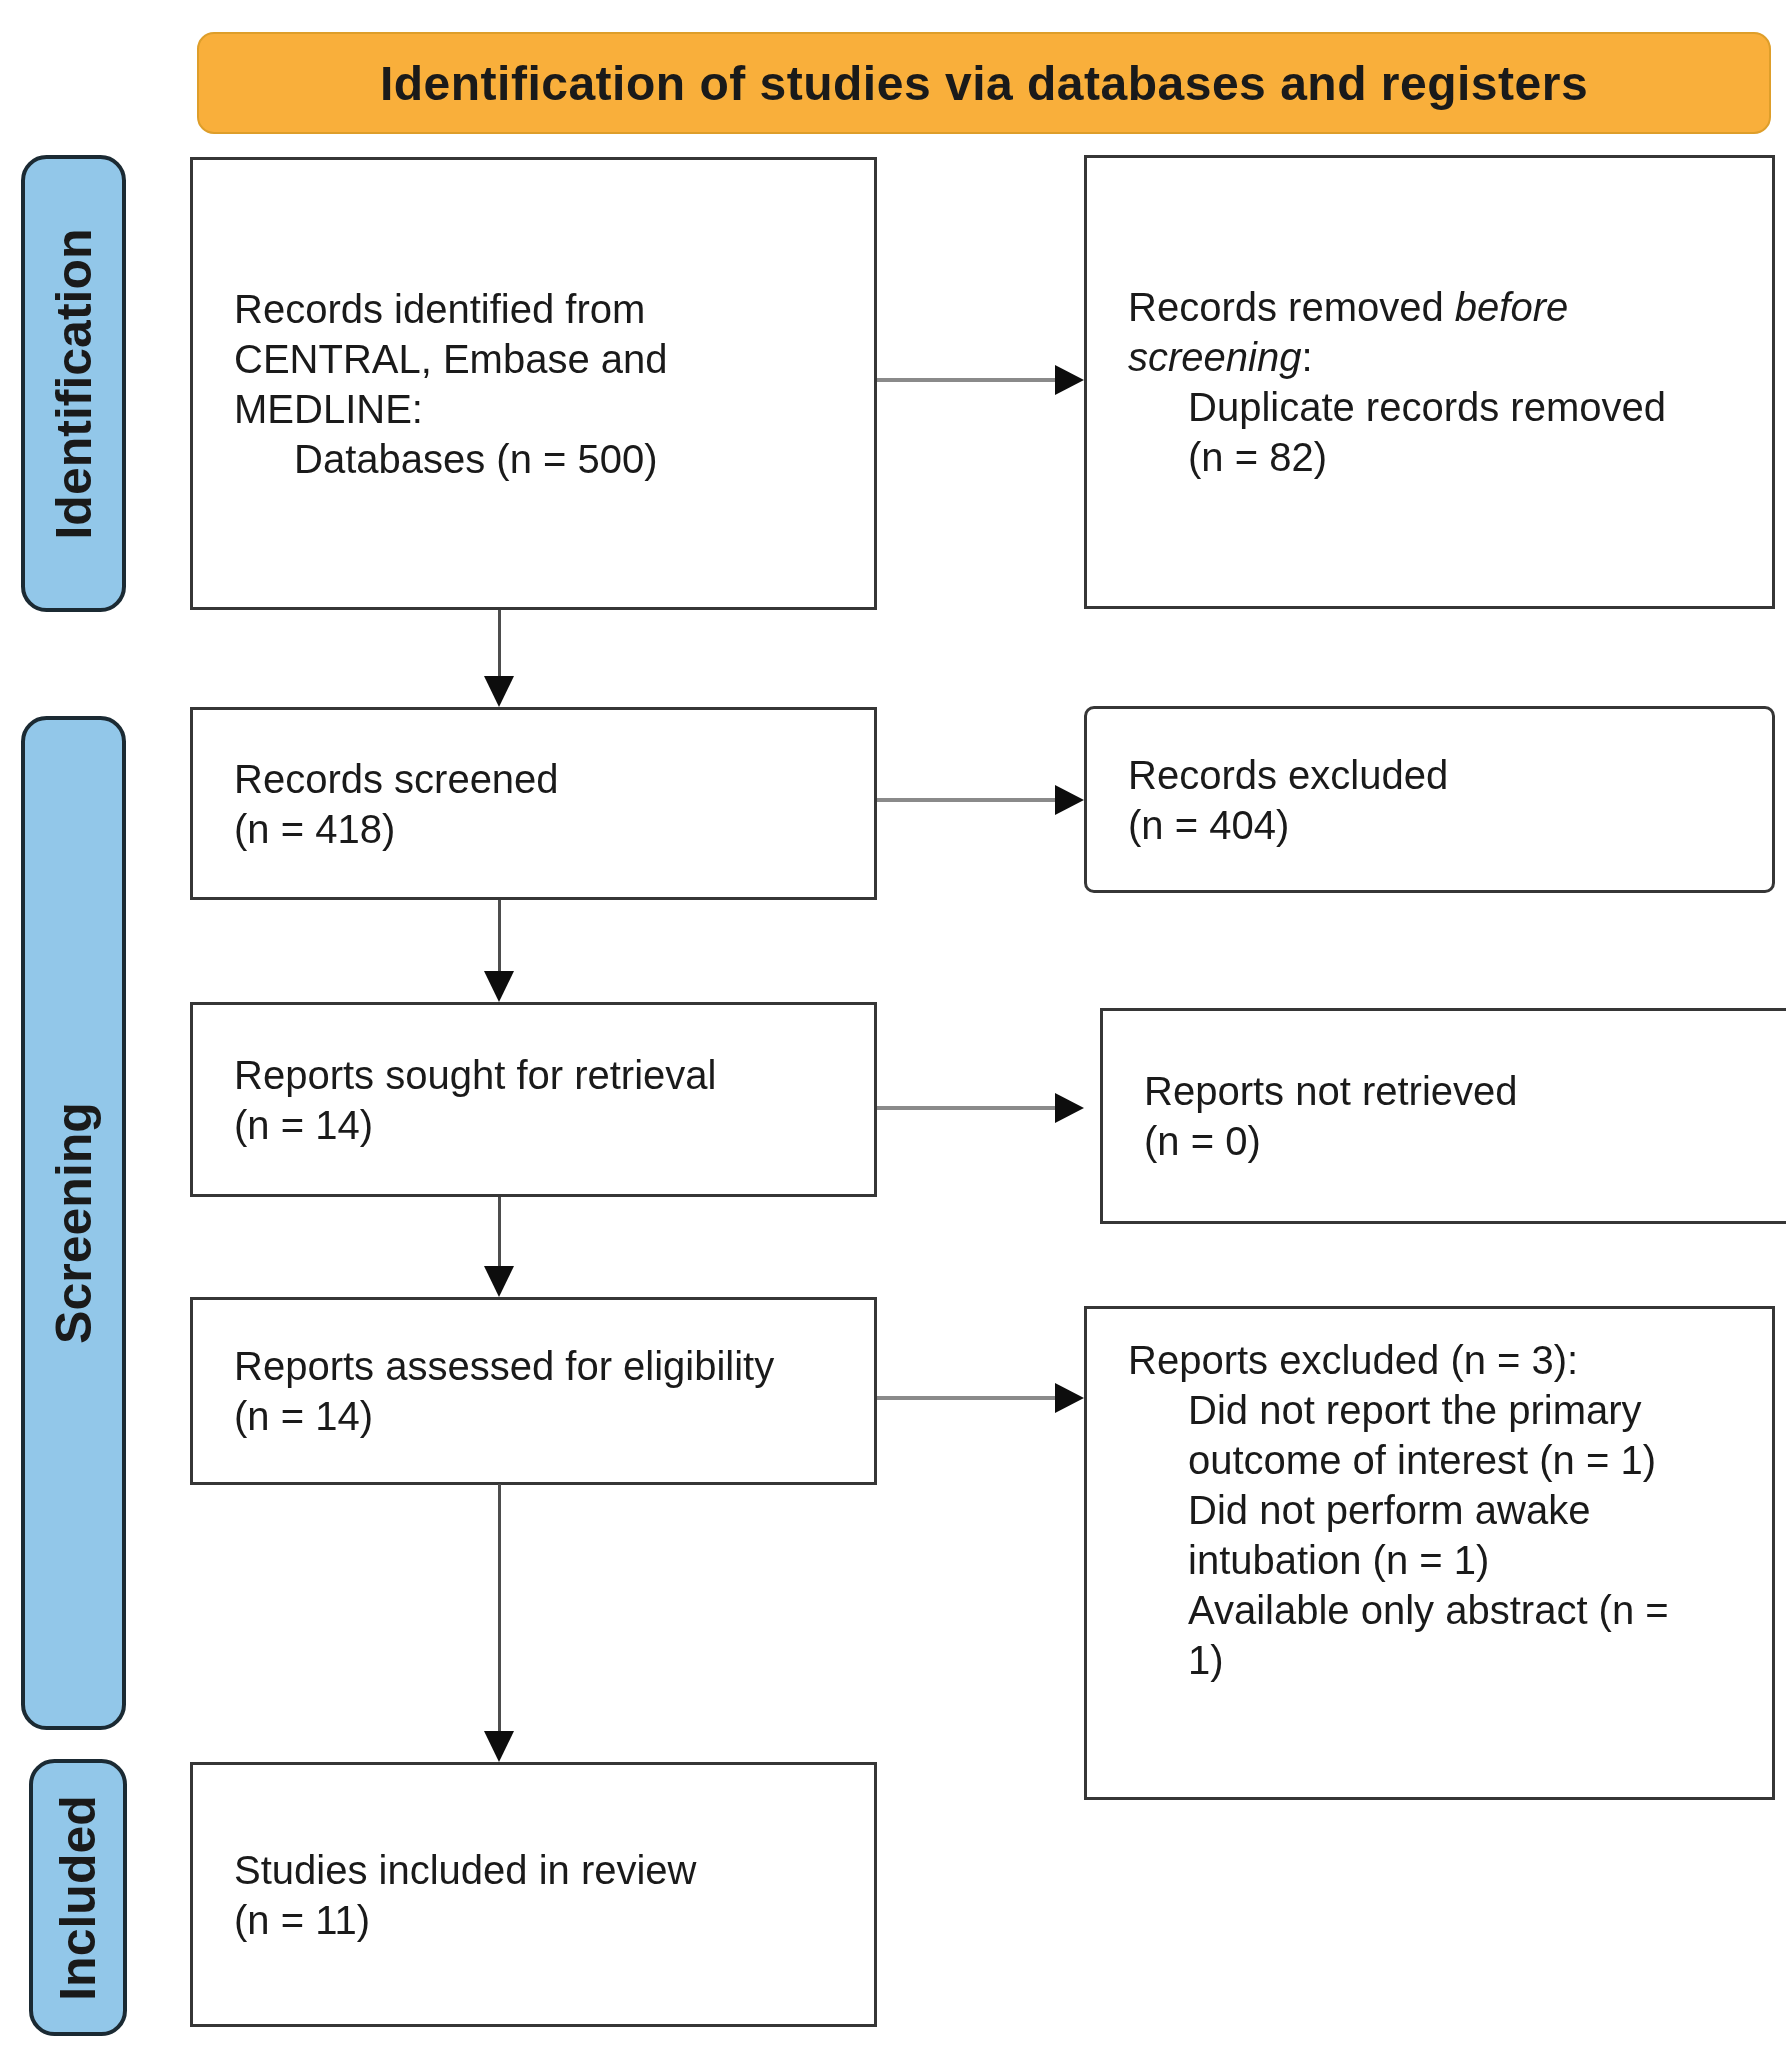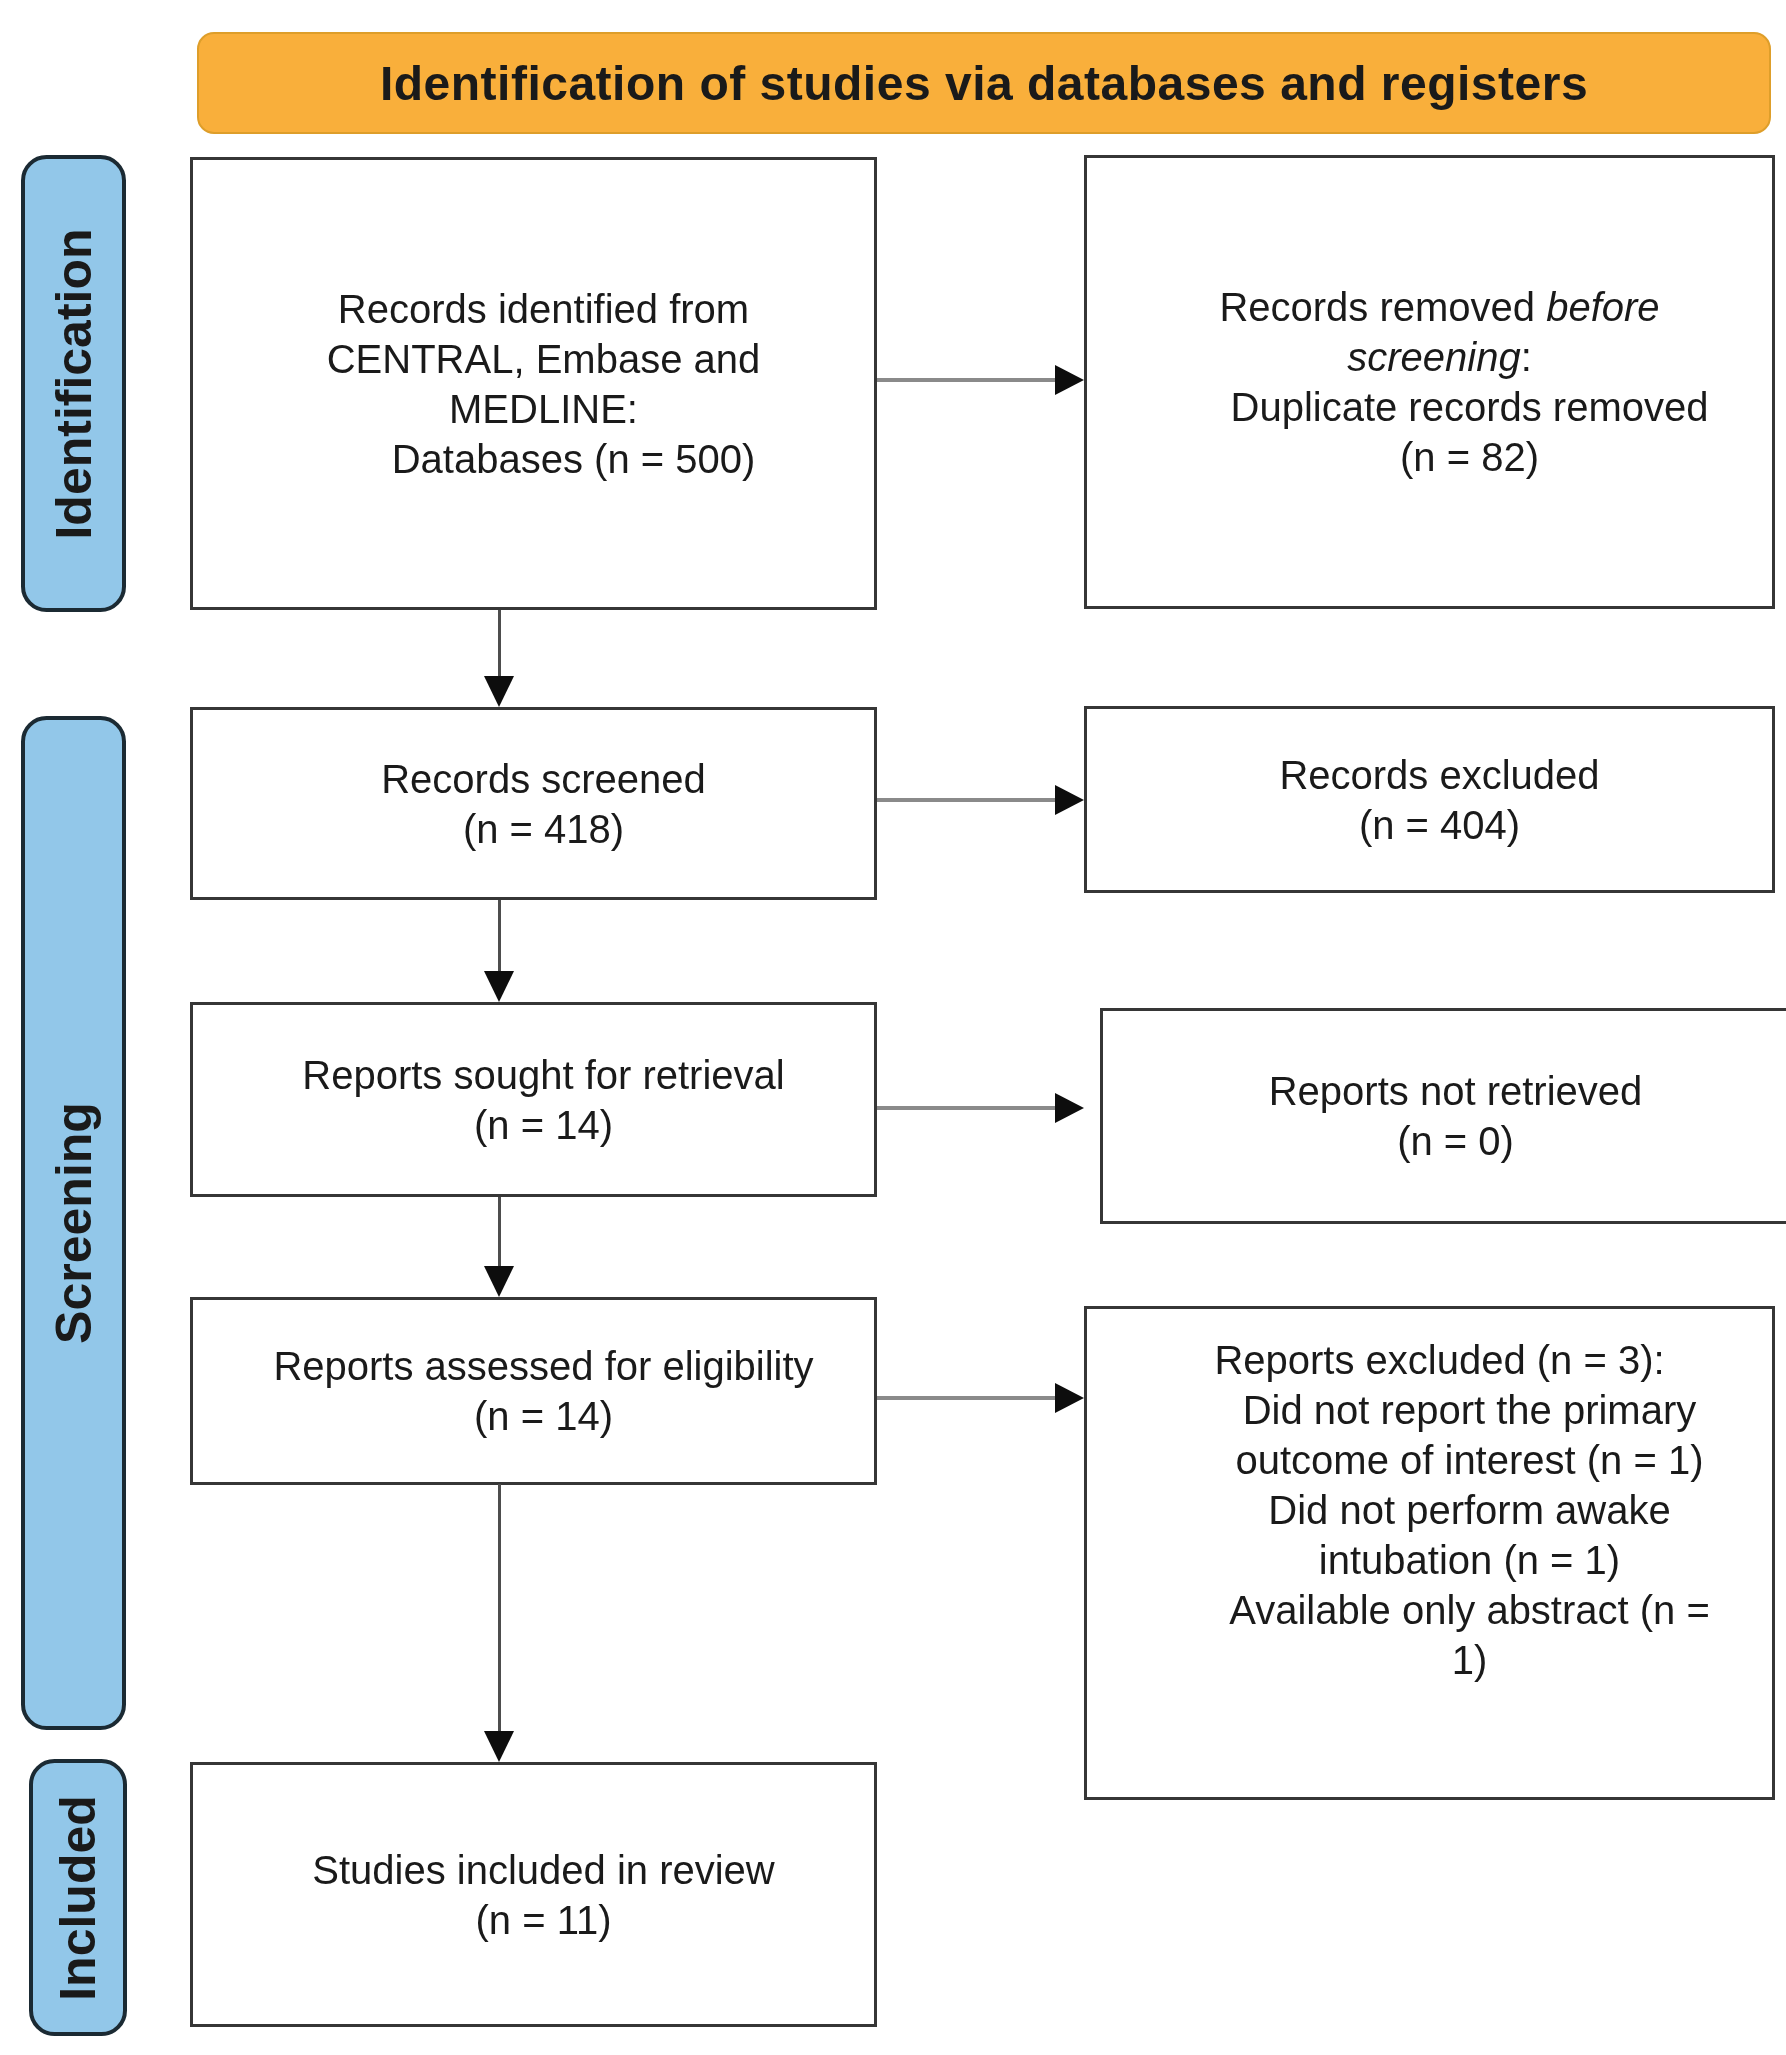--- a/index.html
+++ b/index.html
@@ -52,32 +52,31 @@
   
   .nbox {
     position: absolute;
     background: var(--box-bg, #ffffff);
     border: 3.7px solid var(--box-border, #363636);
     box-sizing: border-box;
     display: flex; flex-direction: column; justify-content: center;
     padding: 10.6px 21px 10.6px 41px;
     font-size: 40px;
     line-height: 50px;
-    text-align: center;
   }
   .nbox .indent { padding-left: 60px; }
 
   #box-records-identified   { left: 190px;  top: 157px;  width: 687px; height: 453px; }
   #box-records-screened     { left: 190px;  top: 707px; width: 687px; height: 193px; }
   #box-reports-sought       { left: 190px;  top: 1002px; width: 687px; height: 195px; }
   #box-reports-assessed     { left: 190px;  top: 1297px; width: 687px; height: 188px; }
   #box-studies-included     { left: 190px;  top: 1762px; width: 687px; height: 265px; }
 
   #box-records-removed      { left: 1084px; top: 155px;  width: 691px; height: 454px; }
-  #box-records-excluded     { left: 1084px; top: 706px; width: 691px; height: 187px; }
+  #box-records-excluded     { left: 1084px; top: 706px; width: 691px; height: 187px; border-radius: 10px; }
   #box-reports-not-retrieved{ left: 1100px; top: 1008px; width: 691px; height: 216px; }
   #box-reports-excluded     { left: 1084px; top: 1297px; width: 691px; height: 494px;
                               justify-content: flex-start; padding-top: 25.5px; margin-top: 9px; }
 
   
   .varrow { position: absolute; width: 31px; }
   .varrow .line {
     position: absolute; left: 14px; top: 0; width: 3.2px;
     background: var(--arrow-line-v, #4D4D4D);
   }

